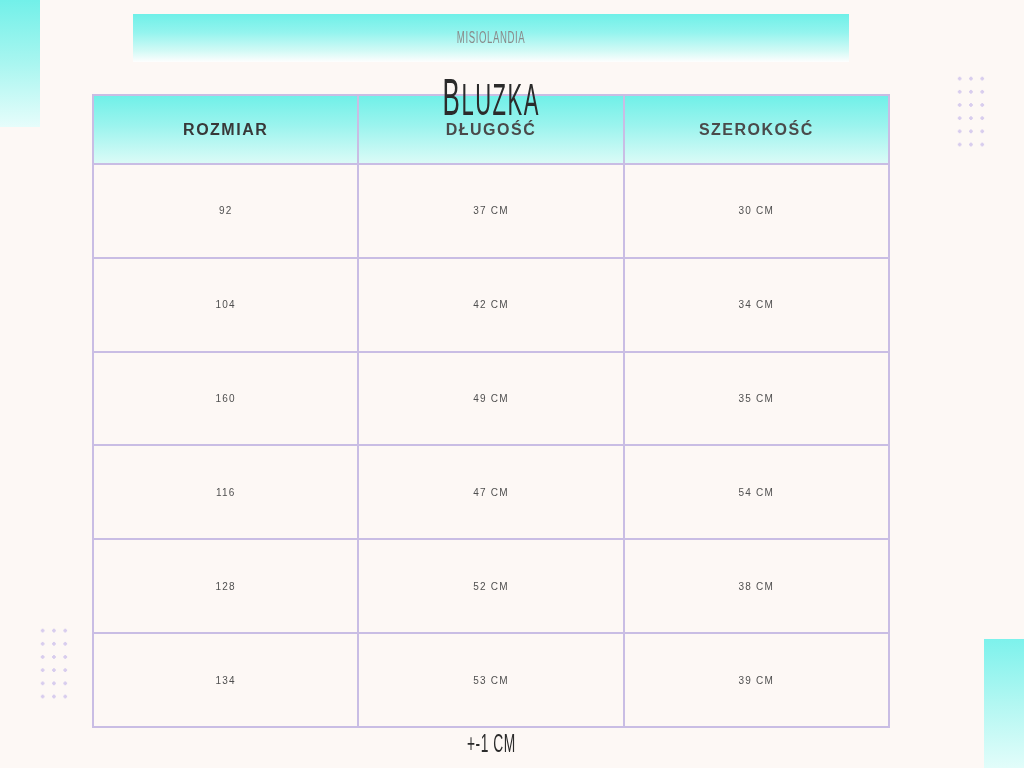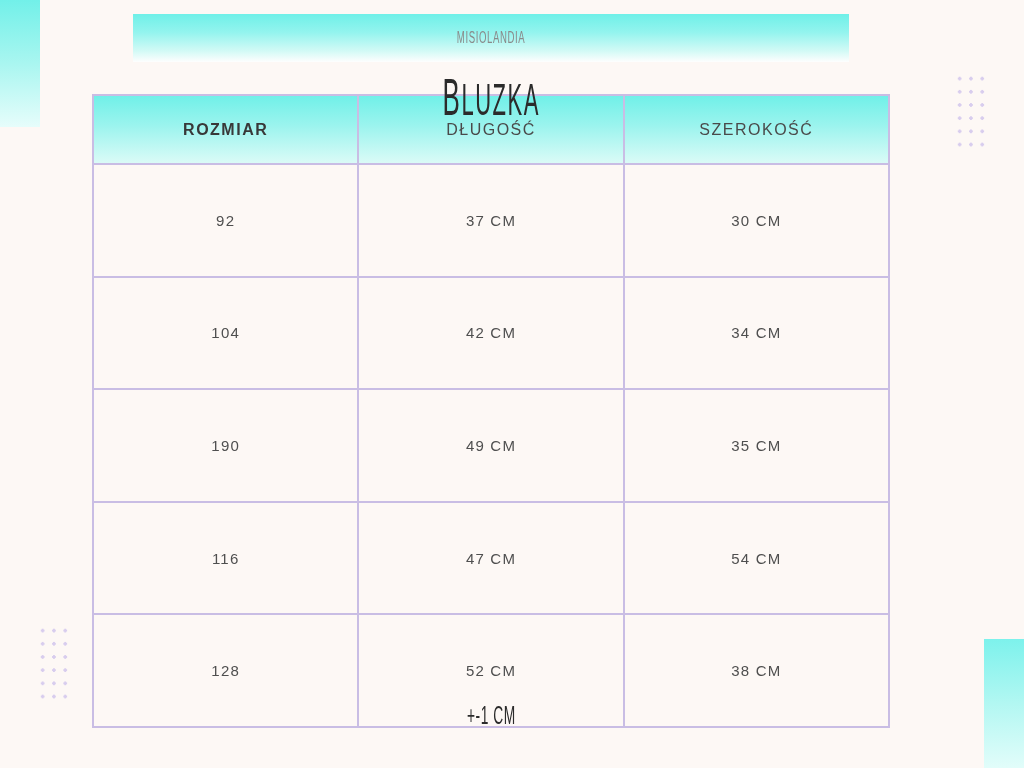--- a/index.html
+++ b/index.html
@@ -65,32 +65,32 @@
   .size-table th, .size-table td {
     border:2px solid #c9bde4;
     text-align:center; vertical-align:middle;
     padding:0;
   }
   .size-table thead tr {
     height:69px;
     background:linear-gradient(180deg,#6ff0e8 0%, #9cf4ee 45%, #dcfbf7 100%);
   }
   .size-table th {
-    font-size:16px; letter-spacing:1.5px; font-weight:normal; color:#4a4a4a;
+    font-size:16px; letter-spacing:1.5px; font-weight:bold; color:#4a4a4a;
   }
   .size-table th.col-first { font-weight:bold; color:#383838; }
   .size-table tbody tr { height:70px; }
   .size-table td {
-    font-size:15px; letter-spacing:1.2px; color:#4f4f4f;
+    font-size:10px; letter-spacing:1.2px; color:#4f4f4f;
     background:transparent;
   }
 
   
   .footnote {
-    position:absolute; left:92px; top:703px; width:798px;
+    position:absolute; left:92px; top:731px; width:798px;
     text-align:center; color:#2b2b2b;
   }
   .footnote-text {
     display:inline-block; font-size:25px; line-height:1; letter-spacing:1px;
     transform:scaleX(0.55); transform-origin:center; white-space:nowrap;
   }
 </style>
 </head>
 <body>
 
@@ -122,34 +122,39 @@
           <td>92</td>
           <td>37 CM</td>
           <td>30 CM</td>
         </tr>
         <tr>
           <td>104</td>
           <td>42 CM</td>
           <td>34 CM</td>
         </tr>
         <tr>
-          <td>190</td>
+          <td>160</td>
           <td>49 CM</td>
           <td>35 CM</td>
         </tr>
         <tr>
           <td>116</td>
           <td>47 CM</td>
           <td>54 CM</td>
         </tr>
         <tr>
           <td>128</td>
           <td>52 CM</td>
           <td>38 CM</td>
         </tr>
+        <tr>
+          <td>134</td>
+          <td>53 CM</td>
+          <td>39 CM</td>
+        </tr>
       </tbody>
   </table>
 
   <div class="footnote">
     <span class="footnote-text">+-1 CM</span>
   </div>
 
 </div>
 
 </body></html>

